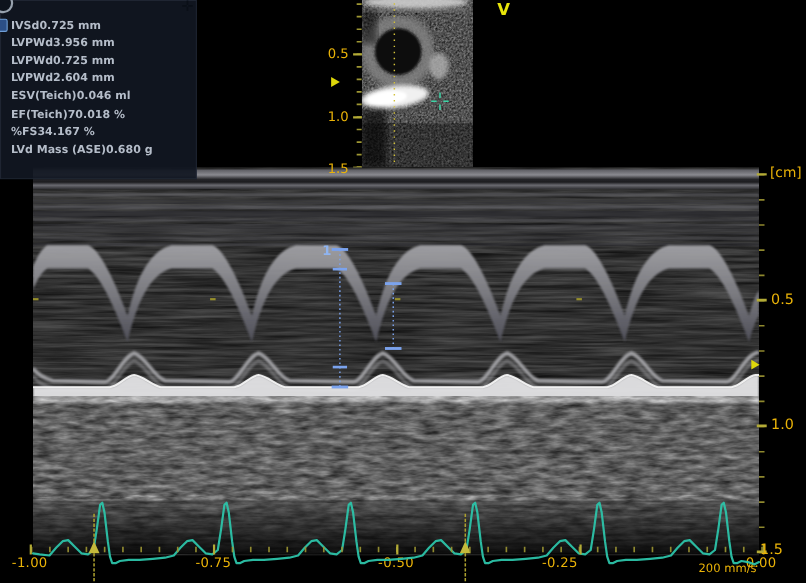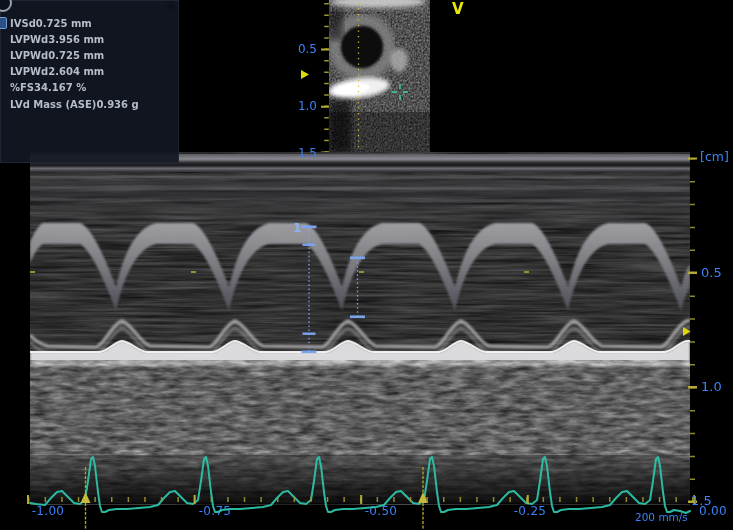--- a/index.html
+++ b/index.html
@@ -1,25 +1,25 @@
 <!DOCTYPE html>
 <html><head>
 <meta charset="utf-8">
 <style>
   html,body{margin:0;padding:0;background:#000;}
   #screen{position:relative;width:733px;height:530px;background:#000;overflow:hidden;
           font-family:"DejaVu Sans","Liberation Sans",sans-serif;}
   
   #imaging{position:absolute;left:0;top:0;z-index:5;pointer-events:none;}
   
-  .lbl{position:absolute;color:#3b82f6;font-family:"DejaVu Sans",sans-serif;}
+  .lbl{position:absolute;color:#eab308;font-family:"DejaVu Sans",sans-serif;}
   .z-under{z-index:4;} .z-over{z-index:6;}
   .bdepth{left:294px;width:23px;text-align:right;font-size:12px;}
   .mdepth{left:701px;width:30px;font-size:13px;}
-  .tlabel{width:40px;text-align:center;top:504px;font-size:12px;letter-spacing:.3px;margin-left:21px;}
+  .tlabel{width:40px;text-align:center;top:504px;font-size:12px;letter-spacing:.3px;}
   .sweep{left:635px;top:511px;font-size:10.5px;}
   .vmark{left:452px;top:0px;font-size:15px;font-weight:bold;color:#e8e50a;}
   .cm-unit{left:700px;top:149px;font-size:12.5px;}
   .cal-num{left:293px;top:221px;font-size:12px;font-weight:bold;color:#8fb4f0;}
   
   #panel{position:absolute;left:0;top:0;width:179px;height:163px;z-index:10;
          background:rgba(17,23,33,0.93);box-shadow:0 0 0 1px rgba(60,70,85,.35) inset;
          padding-top:15px;box-sizing:border-box;}
   .prow{display:flex;justify-content:flex-start;align-items:center;
         height:16.2px;padding:0 5px 0 10px;
@@ -258,22 +258,30 @@
       </div>
     <div class="prow">
         <span>LVPWd</span>
         <span class="pv">0.725 mm</span>
       </div>
     <div class="prow">
         <span>LVPWd</span>
         <span class="pv">2.604 mm</span>
       </div>
     <div class="prow">
+        <span>ESV(Teich)</span>
+        <span class="pv">0.046 ml</span>
+      </div>
+    <div class="prow">
+        <span>EF(Teich)</span>
+        <span class="pv">70.018 %</span>
+      </div>
+    <div class="prow">
         <span>%FS</span>
         <span class="pv">34.167 %</span>
       </div>
     <div class="prow">
         <span>LVd Mass (ASE)</span>
-        <span class="pv">0.936 g</span>
+        <span class="pv">0.680 g</span>
       </div>
   </div>
 
 </div>
 
 </body></html>

